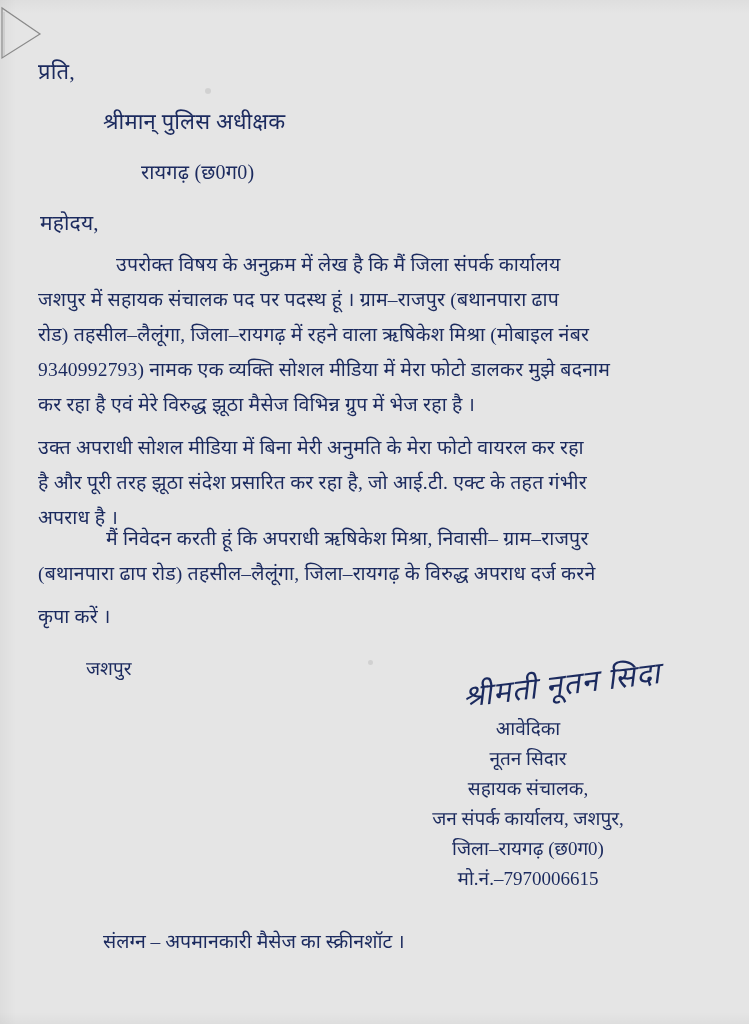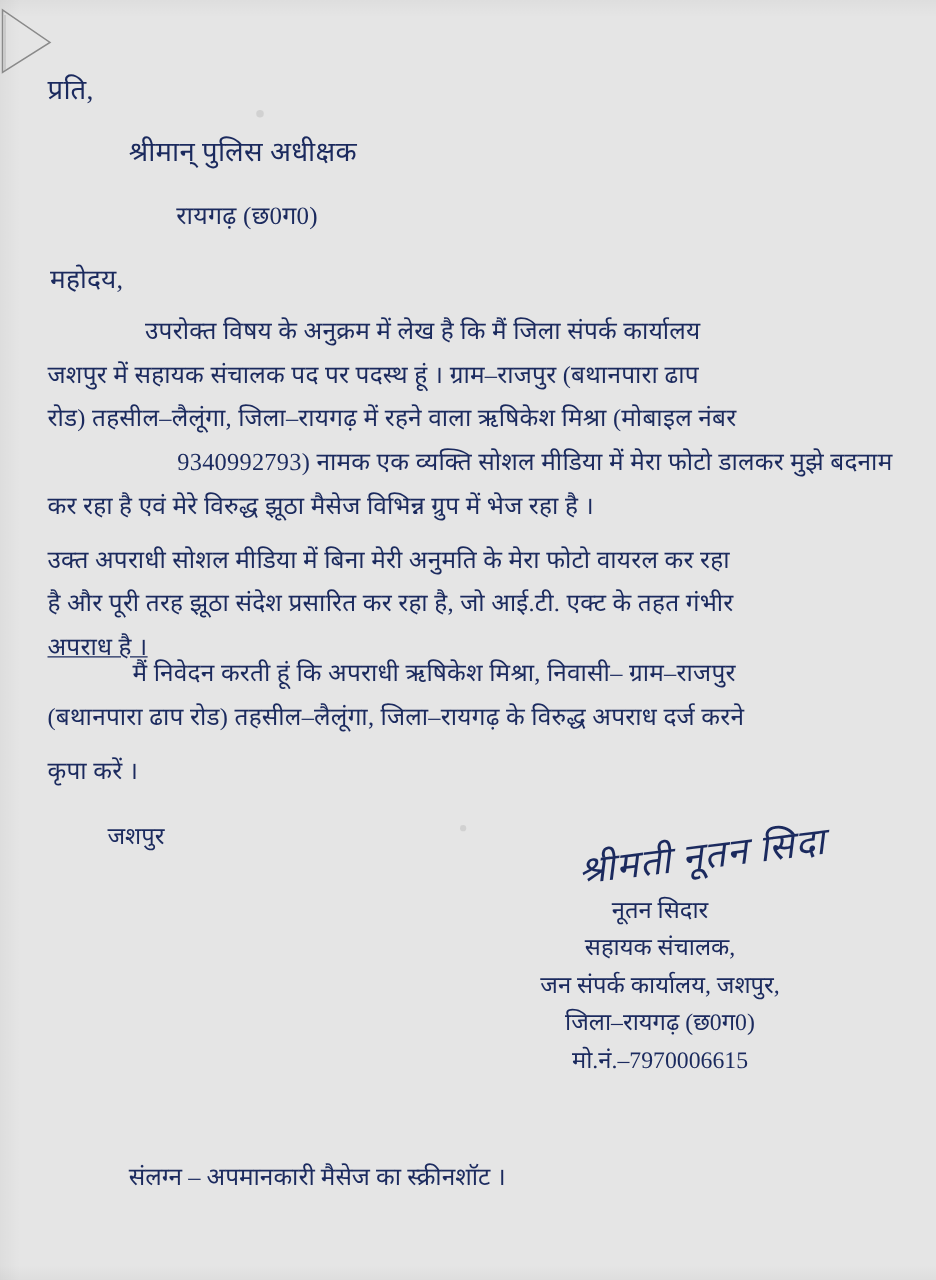--- a/index.html
+++ b/index.html
@@ -119,42 +119,43 @@
   <div class="line addr1 ink" style="left:103px; top:105px;">श्रीमान् पुलिस अधीक्षक</div>
 
   <div class="line addr2 ink" style="left:141px; top:158px;">रायगढ़ (छ0ग0)</div>
 
   <div class="line salutation ink" style="left:40px; top:208px;">महोदय,</div>
 
   <div class="blk" style="left:38px; top:250px; width:676px;">
     <div class="line" style="position:relative; left:78px; top:0; font-size:19.5px;">उपरोक्त विषय के अनुक्रम में लेख है कि मैं जिला संपर्क कार्यालय</div>
     <div class="line" style="position:relative; left:0; top:8px; font-size:19.5px;">जशपुर में सहायक संचालक पद पर पदस्थ हूं । ग्राम–राजपुर (बथानपारा ढाप</div>
     <div class="line" style="position:relative; left:0; top:16px; font-size:19.5px;">रोड) तहसील–लैलूंगा, जिला–रायगढ़ में रहने वाला ऋषिकेश मिश्रा (मोबाइल नंबर</div>
-    <div class="line" style="position:relative; left:0; top:24px; font-size:19.5px;text-align:right;">9340992793) नामक एक व्यक्ति सोशल मीडिया में मेरा फोटो डालकर मुझे बदनाम</div>
+    <div class="line" style="position:relative; left:0; top:24px; font-size:19.5px;">9340992793) नामक एक व्यक्ति सोशल मीडिया में मेरा फोटो डालकर मुझे बदनाम</div>
     <div class="line" style="position:relative; left:0; top:32px; font-size:19.5px;">कर रहा है एवं मेरे विरुद्ध झूठा मैसेज विभिन्न ग्रुप में भेज रहा है ।</div>
   </div>
 
   <div class="blk" style="left:38px; top:433px; width:676px;">
     <div class="line" style="position:relative; left:0; top:0; font-size:19.5px;">उक्त अपराधी सोशल मीडिया में बिना मेरी अनुमति के मेरा फोटो वायरल कर रहा</div>
     <div class="line" style="position:relative; left:0; top:8px; font-size:19.5px;">है और पूरी तरह झूठा संदेश प्रसारित कर रहा है, जो आई.टी. एक्ट के तहत गंभीर</div>
-    <div class="line" style="position:relative; left:0; top:16px; font-size:19.5px;text-decoration:underline;">अपराध है ।</div>
+    <div class="line" style="position:relative; left:0; top:16px; font-size:19.5px;">अपराध है ।</div>
   </div>
 
   <div class="blk" style="left:38px; top:524px; width:676px;">
     <div class="line" style="position:relative; left:68px; top:0; font-size:19.5px;">मैं निवेदन करती हूं कि अपराधी ऋषिकेश मिश्रा, निवासी– ग्राम–राजपुर</div>
     <div class="line" style="position:relative; left:0; top:8px; font-size:19.5px;">(बथानपारा ढाप रोड) तहसील–लैलूंगा, जिला–रायगढ़ के विरुद्ध अपराध दर्ज करने</div>
     <div class="line" style="position:relative; left:0; top:24px; font-size:19.5px;">कृपा करें ।</div>
   </div>
 
   <div class="place-line ink" style="left:86px; top:655px;">जशपुर</div>
 
 
   <div class="signature" style="left:462px; top:663px;">श्रीमती नूतन सिदा</div>
 
   <div class="closing-block ink" style="left:383px; top:714px; width:290px;">
+    <div style="font-size:19px;">आवेदिका</div>
     <div style="font-size:19px;">नूतन सिदार</div>
     <div style="font-size:19px;">सहायक संचालक,</div>
     <div style="font-size:19px;">जन संपर्क कार्यालय, जशपुर,</div>
     <div style="font-size:19px;">जिला–रायगढ़ (छ0ग0)</div>
     <div style="font-size:19px;">मो.नं.–7970006615</div>
   </div>
 
   <div class="attach-line ink" style="left:103px; top:927px;">संलग्न – अपमानकारी मैसेज का स्क्रीनशॉट ।</div>
 
 </div>

